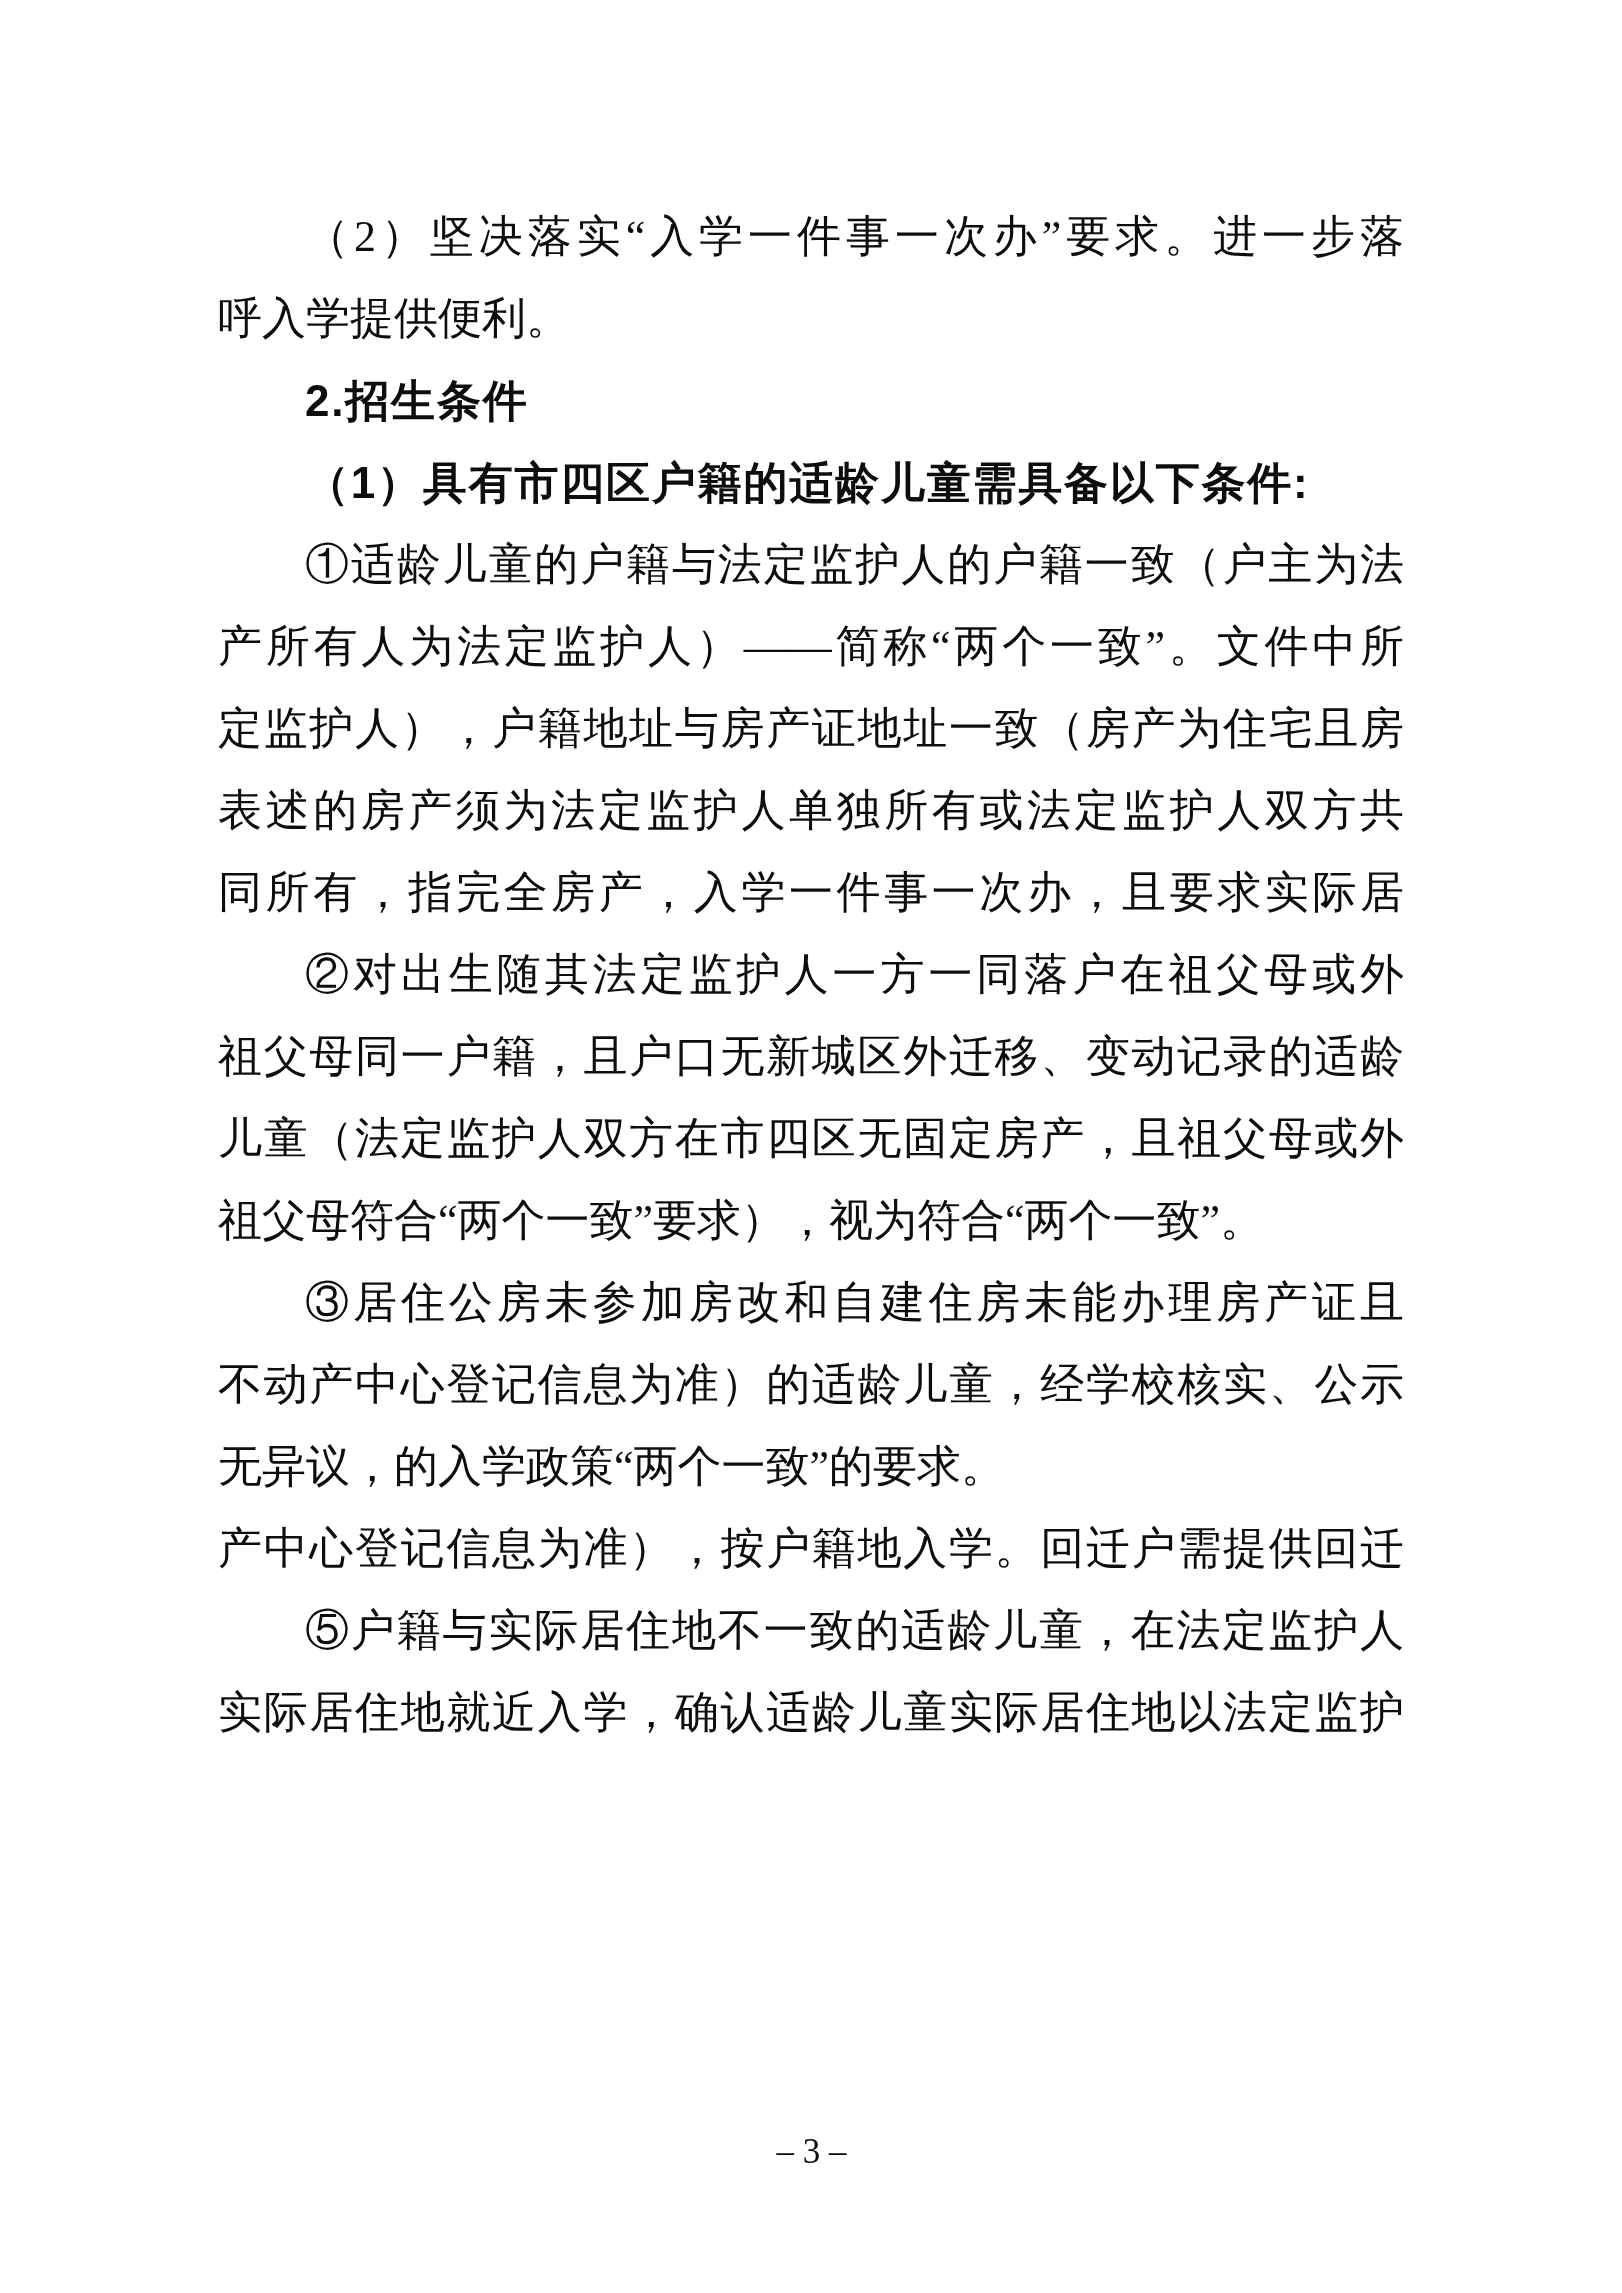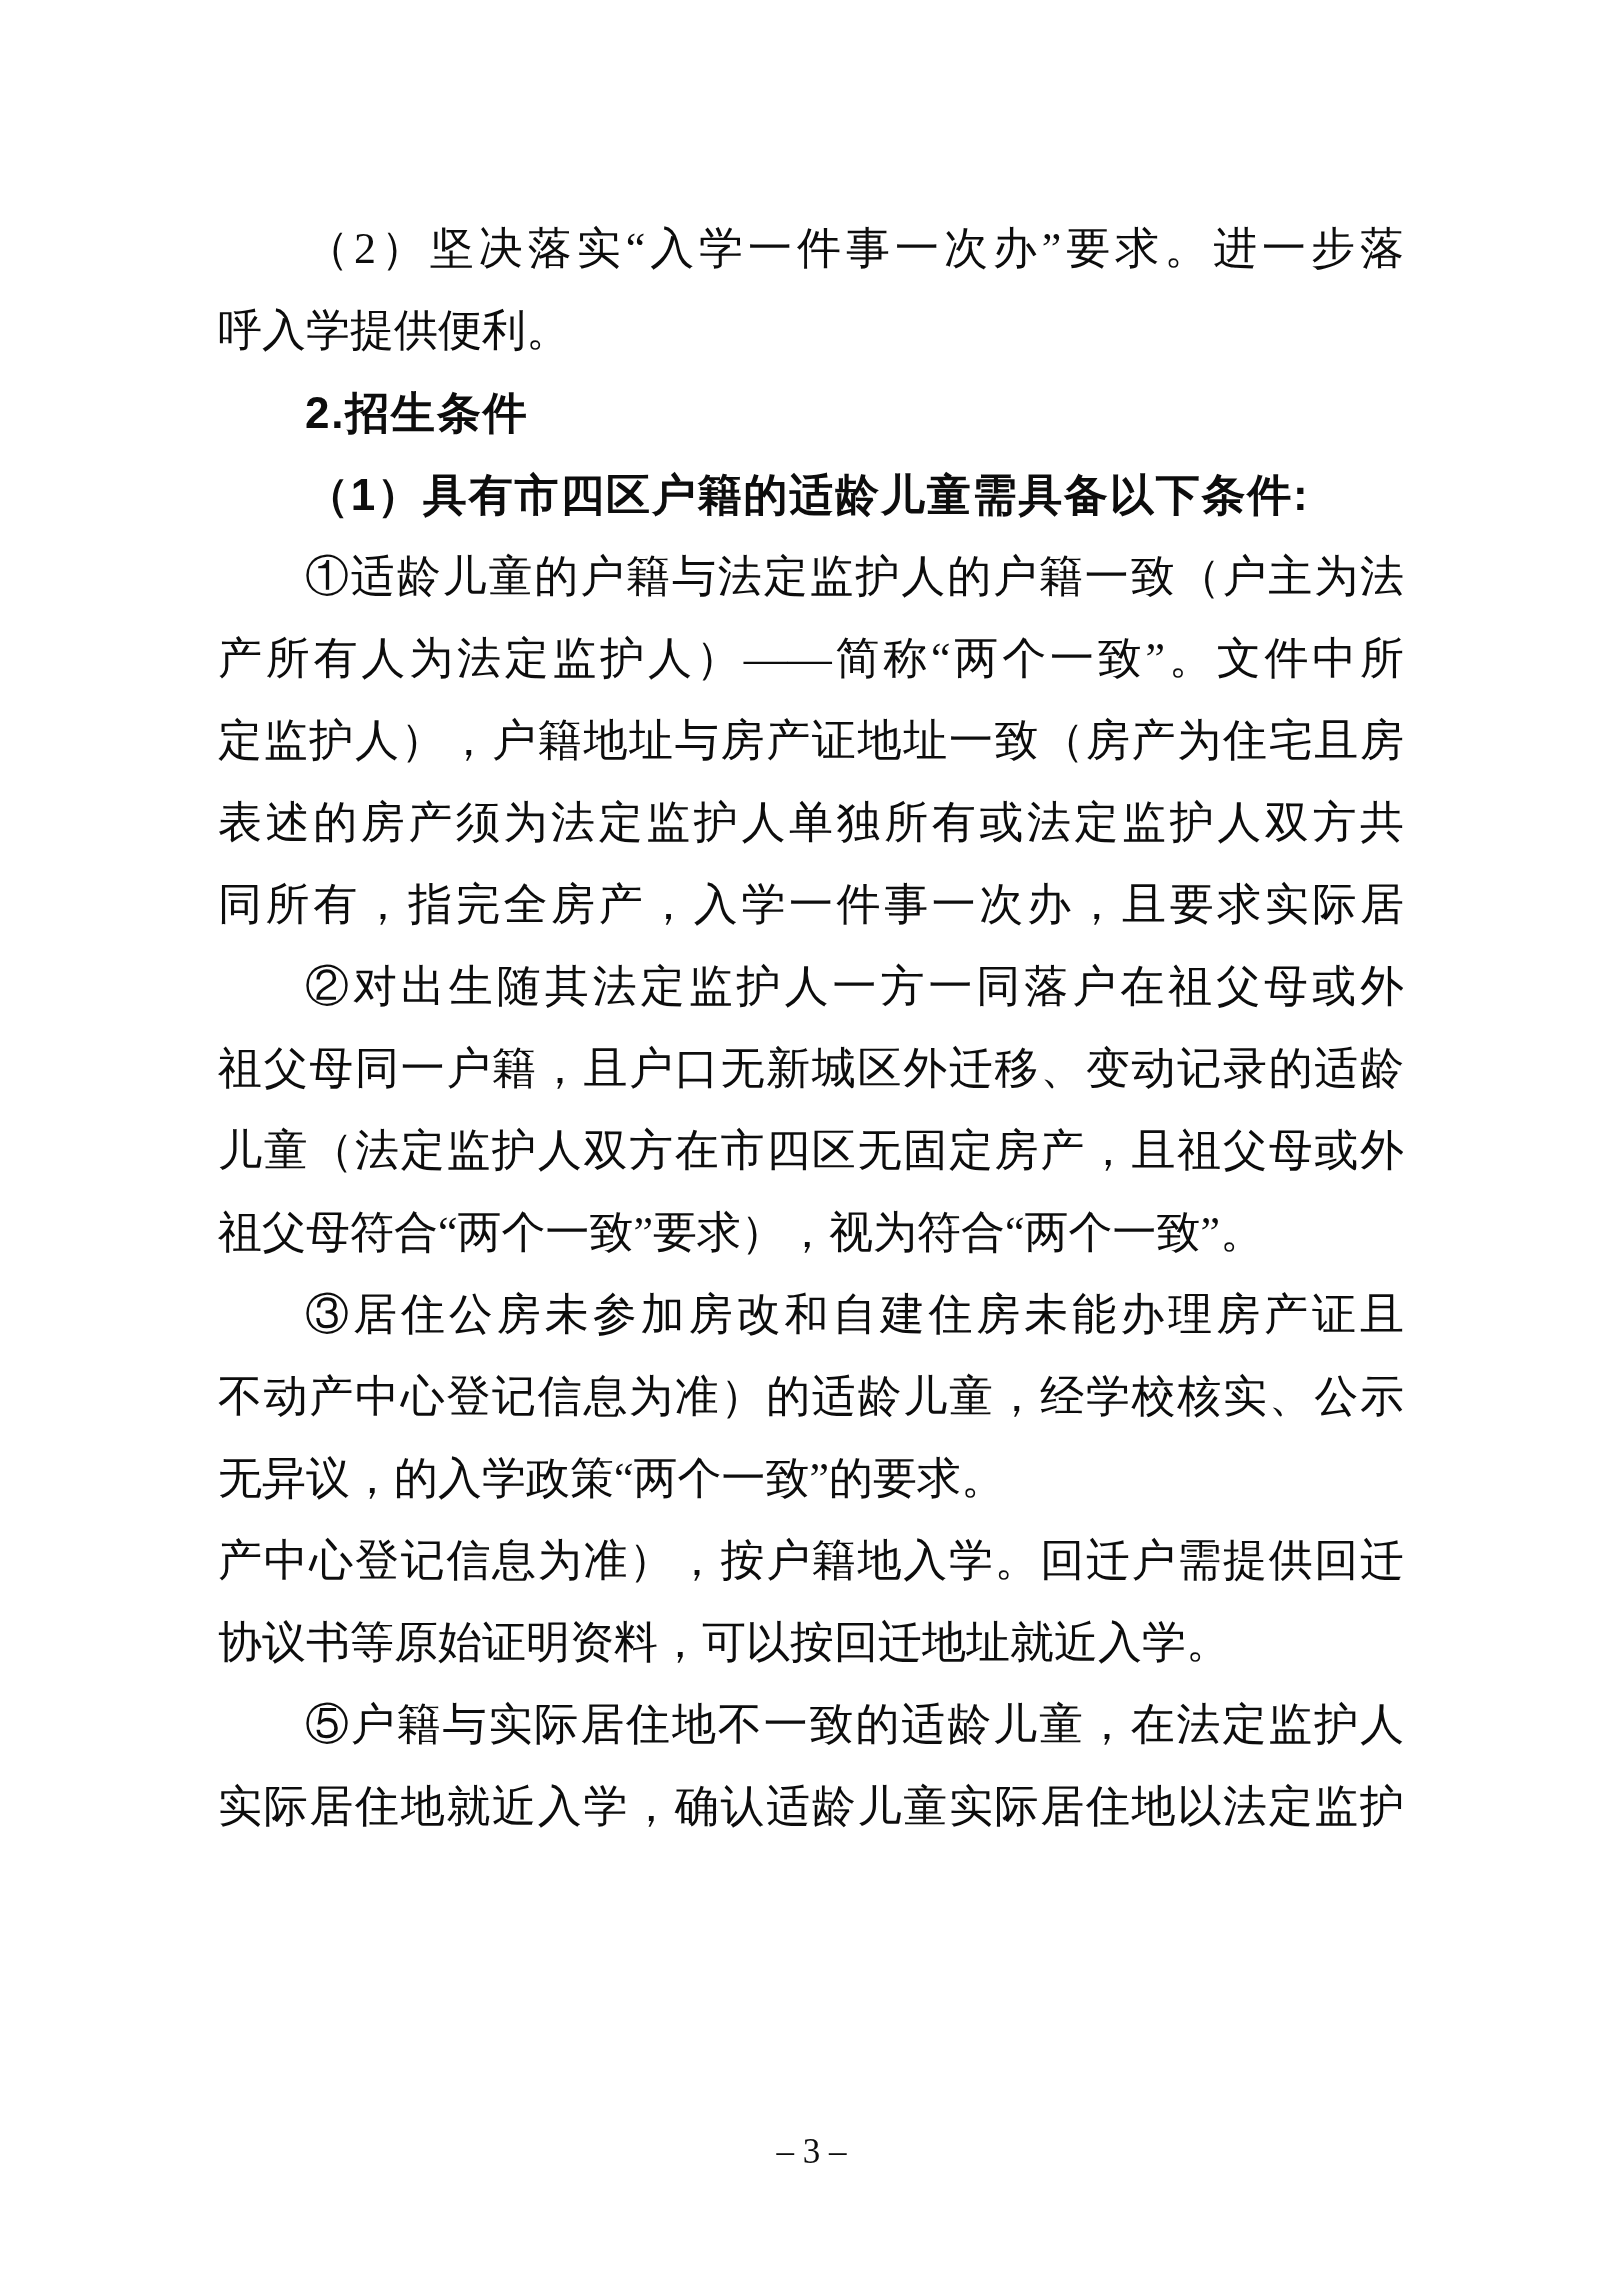--- a/index.html
+++ b/index.html
@@ -6,21 +6,21 @@
   .page{
     position:relative;
     width:1623px;height:2294px;
     background:#ffffff;
     overflow:hidden;
     color:#000;
     font-family:"Liberation Serif","DejaVu Serif",serif;
   }
   .content{
     position:absolute;
-    left:218px;top:208px;
+    left:218px;top:196px;
     width:1186px;
   }
   .line{
     font-size:44px;
     line-height:82px;
     height:82px;
     color:#0d0d0d;
     text-align:justify;
     text-justify:inter-character;
     text-align-last:left;
@@ -58,19 +58,18 @@
       <div class="line fill">表述的房产须为法定监护人单独所有或法定监护人双方共</div>
       <div class="line">同所有，指完全房产，入学一件事一次办，且要求实际居住。</div>
       <div class="line indent fill">②对出生随其法定监护人一方一同落户在祖父母或外</div>
       <div class="line fill">祖父母同一户籍，且户口无新城区外迁移、变动记录的适龄</div>
       <div class="line fill">儿童（法定监护人双方在市四区无固定房产，且祖父母或外</div>
       <div class="line">祖父母符合“两个一致”要求），视为符合“两个一致”。</div>
       <div class="line indent fill">③居住公房未参加房改和自建住房未能办理房产证且</div>
       <div class="line fill">不动产中心登记信息为准）的适龄儿童，经学校核实、公示</div>
       <div class="line">无异议，的入学政策“两个一致”的要求。</div>
       <div class="line fill">产中心登记信息为准），按户籍地入学。回迁户需提供回迁</div>
-      <div class="line">协议书等原始证明资料，可以按回迁地址就近入学。</div>
       <div class="line indent fill">⑤户籍与实际居住地不一致的适龄儿童，在法定监护人</div>
       <div class="line fill">实际居住地就近入学，确认适龄儿童实际居住地以法定监护</div>
     </div>
   <div class="footer">– 3 –</div>
 </div>
 
 
 </body></html>

